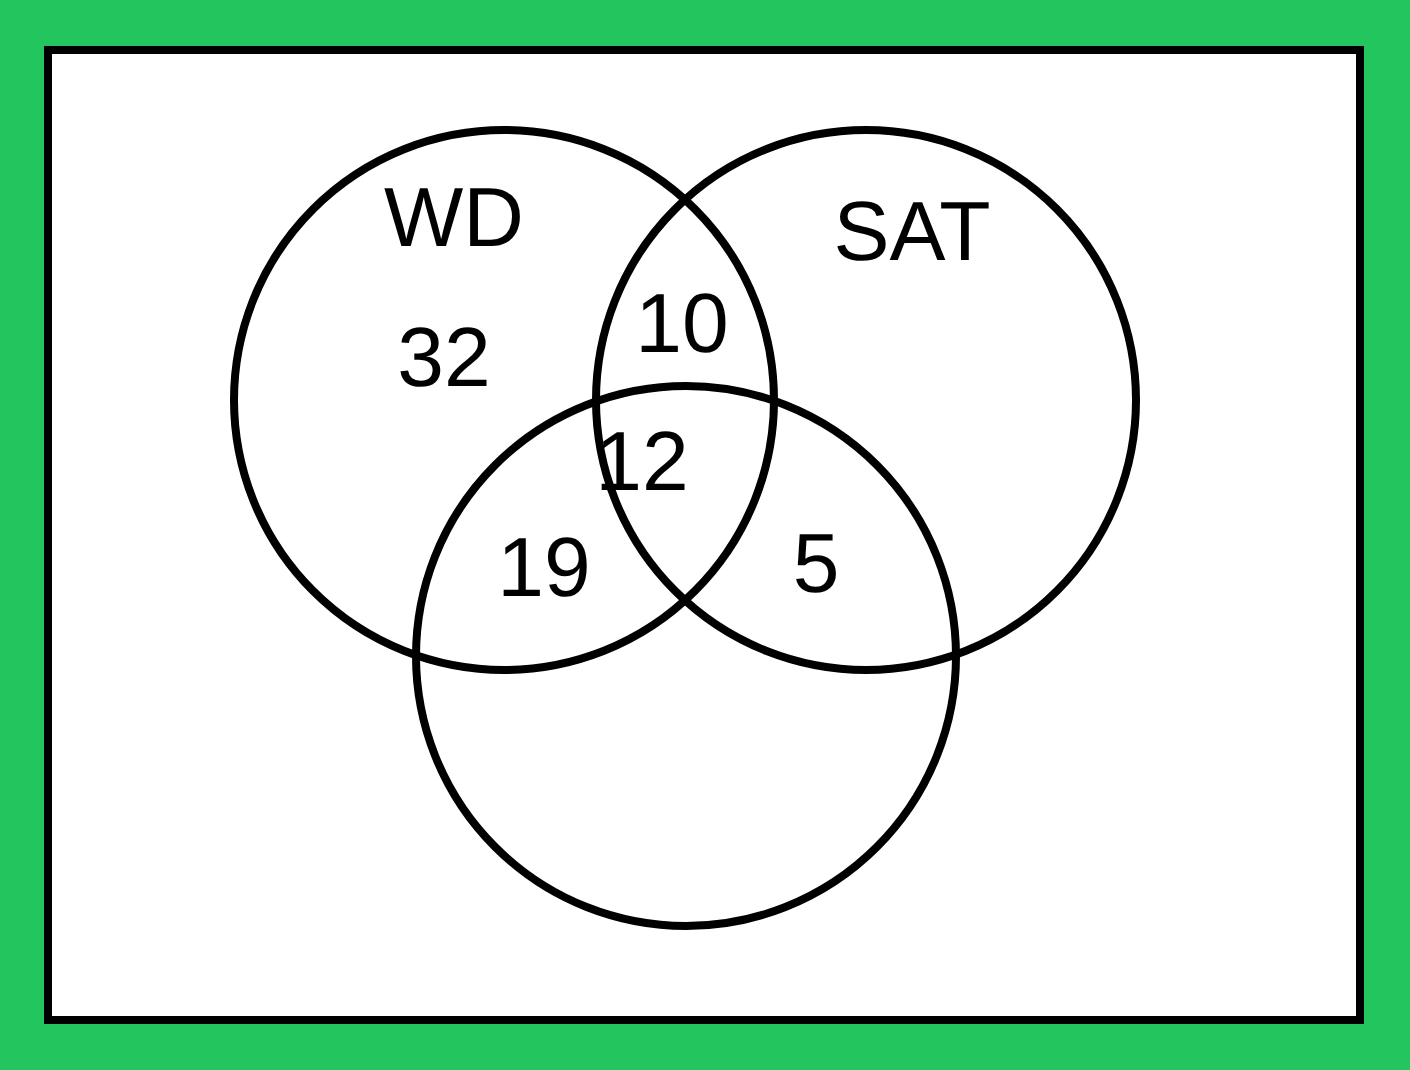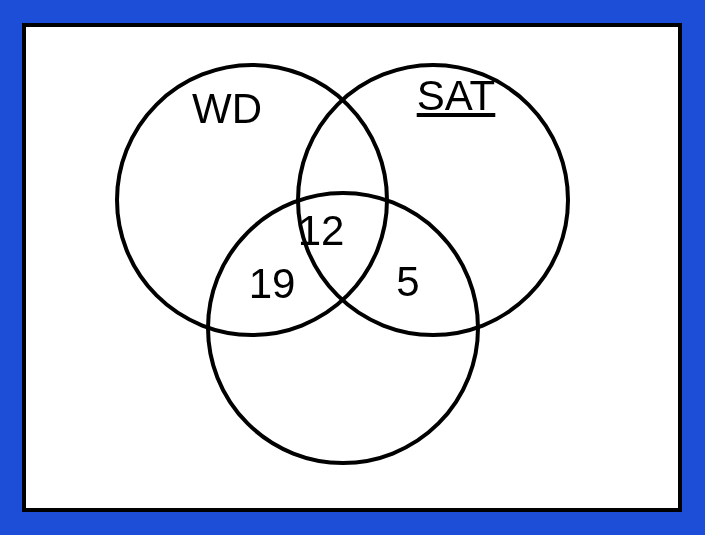--- a/index.html
+++ b/index.html
@@ -4,21 +4,21 @@
 <style>
   html, body { margin: 0; padding: 0; }
   body {
     width: 705px; height: 535px;
     background: #ffffff;
     font-family: "Liberation Sans", sans-serif;
   }
   .canvas {
     position: relative;
     width: 705px; height: 535px;
-    background: #1d4ed8;
+    background: #22c55e;
     overflow: hidden;
   }
   .frame {
     position: absolute;
     left: 22px; top: 23px;
     width: 660px; height: 489px;
     border: 4px solid #000000;
     box-sizing: border-box;
     background: #ffffff;
   }
@@ -29,21 +29,21 @@
   .lbl {
     position: absolute;
     transform: translate(-50%, -50%);
     font-size: 42px;
     line-height: 1;
     color: #000000;
     white-space: nowrap;
   }
   .lbl-wd        { left: 227px; top: 109px; }
   .lbl-wd-count  { left: 222px; top: 179px; }
-  .lbl-sat       { left: 456px; top: 96px; text-decoration: underline; }
+  .lbl-sat       { left: 456px; top: 116px; }
   .lbl-sat-count { left: 443px; top: 176px; }
   .lbl-wd-sat    { left: 341px; top: 162px; }
   .lbl-center    { left: 321px; top: 231px; }
   .lbl-wd-sun    { left: 272px; top: 284px; }
   .lbl-sat-sun   { left: 408px; top: 282px; }
   .lbl-sun-count { left: 339px; top: 361px; }
   .lbl-sun       { left: 333px; top: 423px; }
 </style>
 </head>
 <body>
@@ -52,21 +52,23 @@
 
   <div class="frame"></div>
 
   <svg class="venn-svg" width="705" height="535" viewBox="0 0 705 535">
     <circle cx="252" cy="200" r="135" fill="none" stroke="#000000" stroke-width="4"></circle>
     <circle cx="433" cy="200" r="135" fill="none" stroke="#000000" stroke-width="4"></circle>
     <circle cx="343" cy="328" r="135" fill="none" stroke="#000000" stroke-width="4"></circle>
   </svg>
 
   <div class="lbl lbl-wd">WD</div>
+  <div class="lbl lbl-wd-count">32</div>
 
   <div class="lbl lbl-sat">SAT</div>
 
+  <div class="lbl lbl-wd-sat">10</div>
   <div class="lbl lbl-center">12</div>
   <div class="lbl lbl-wd-sun">19</div>
   <div class="lbl lbl-sat-sun">5</div>
 
 
 </div>
 
 </body></html>

